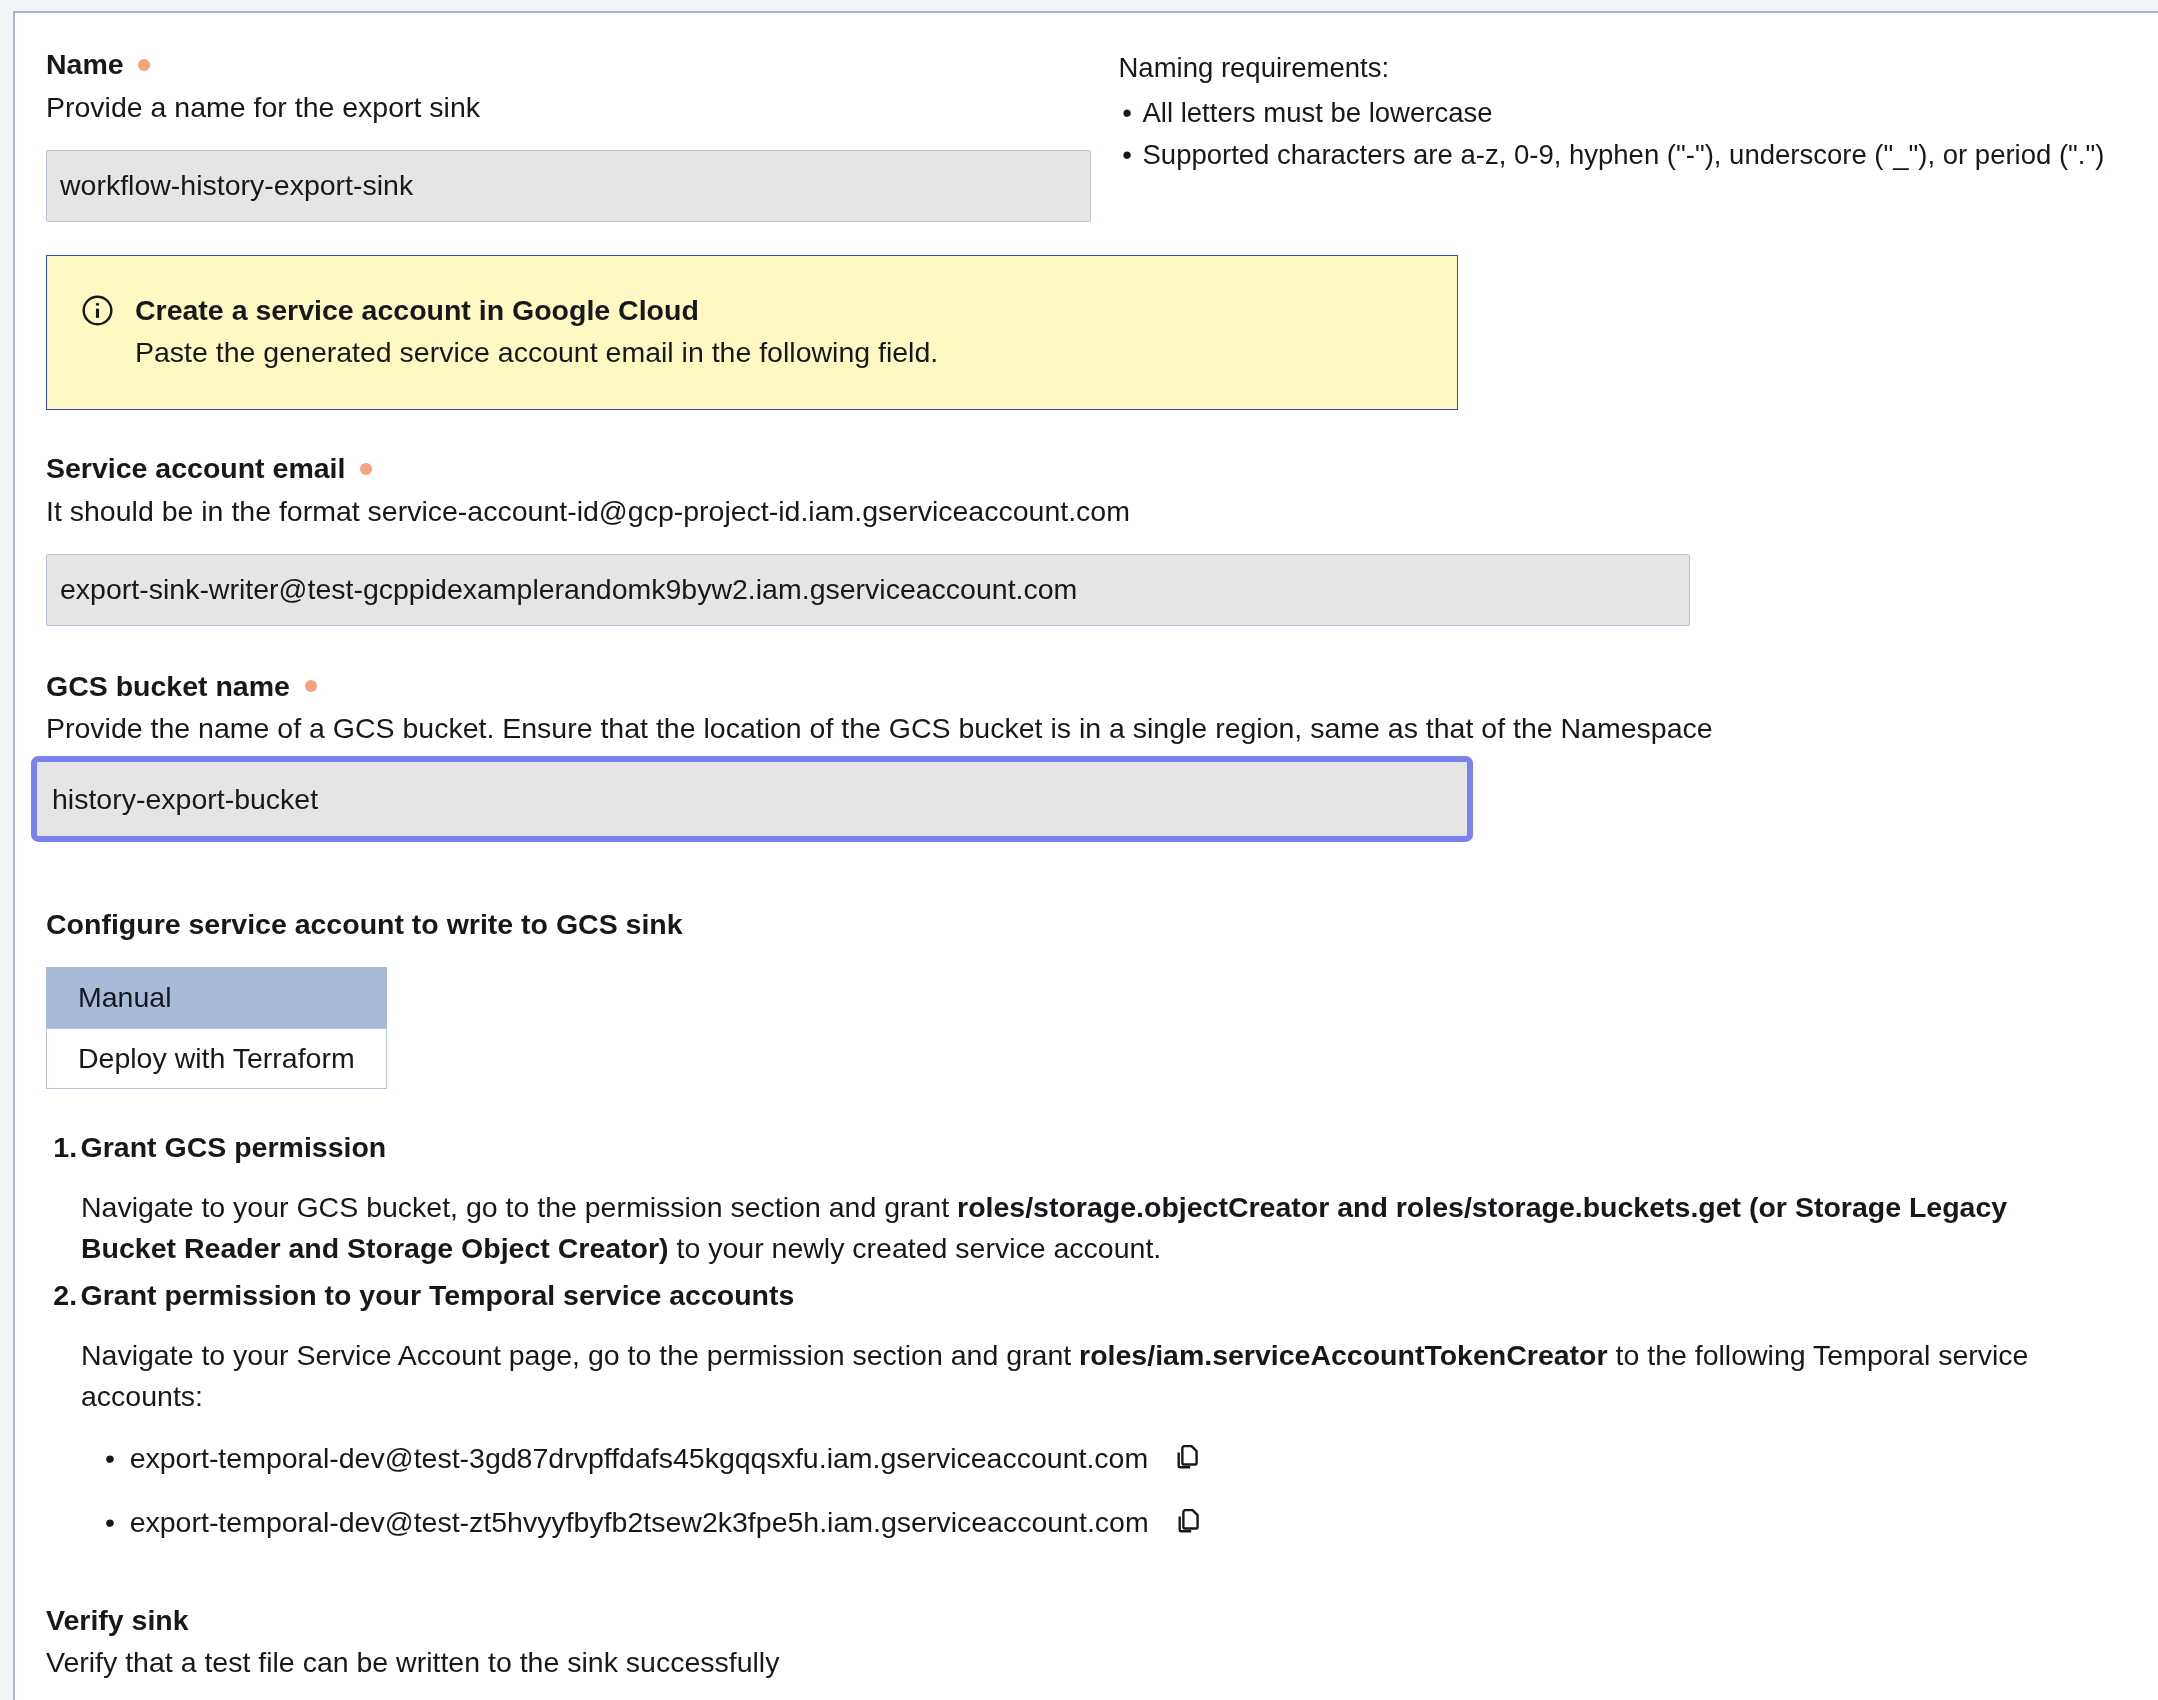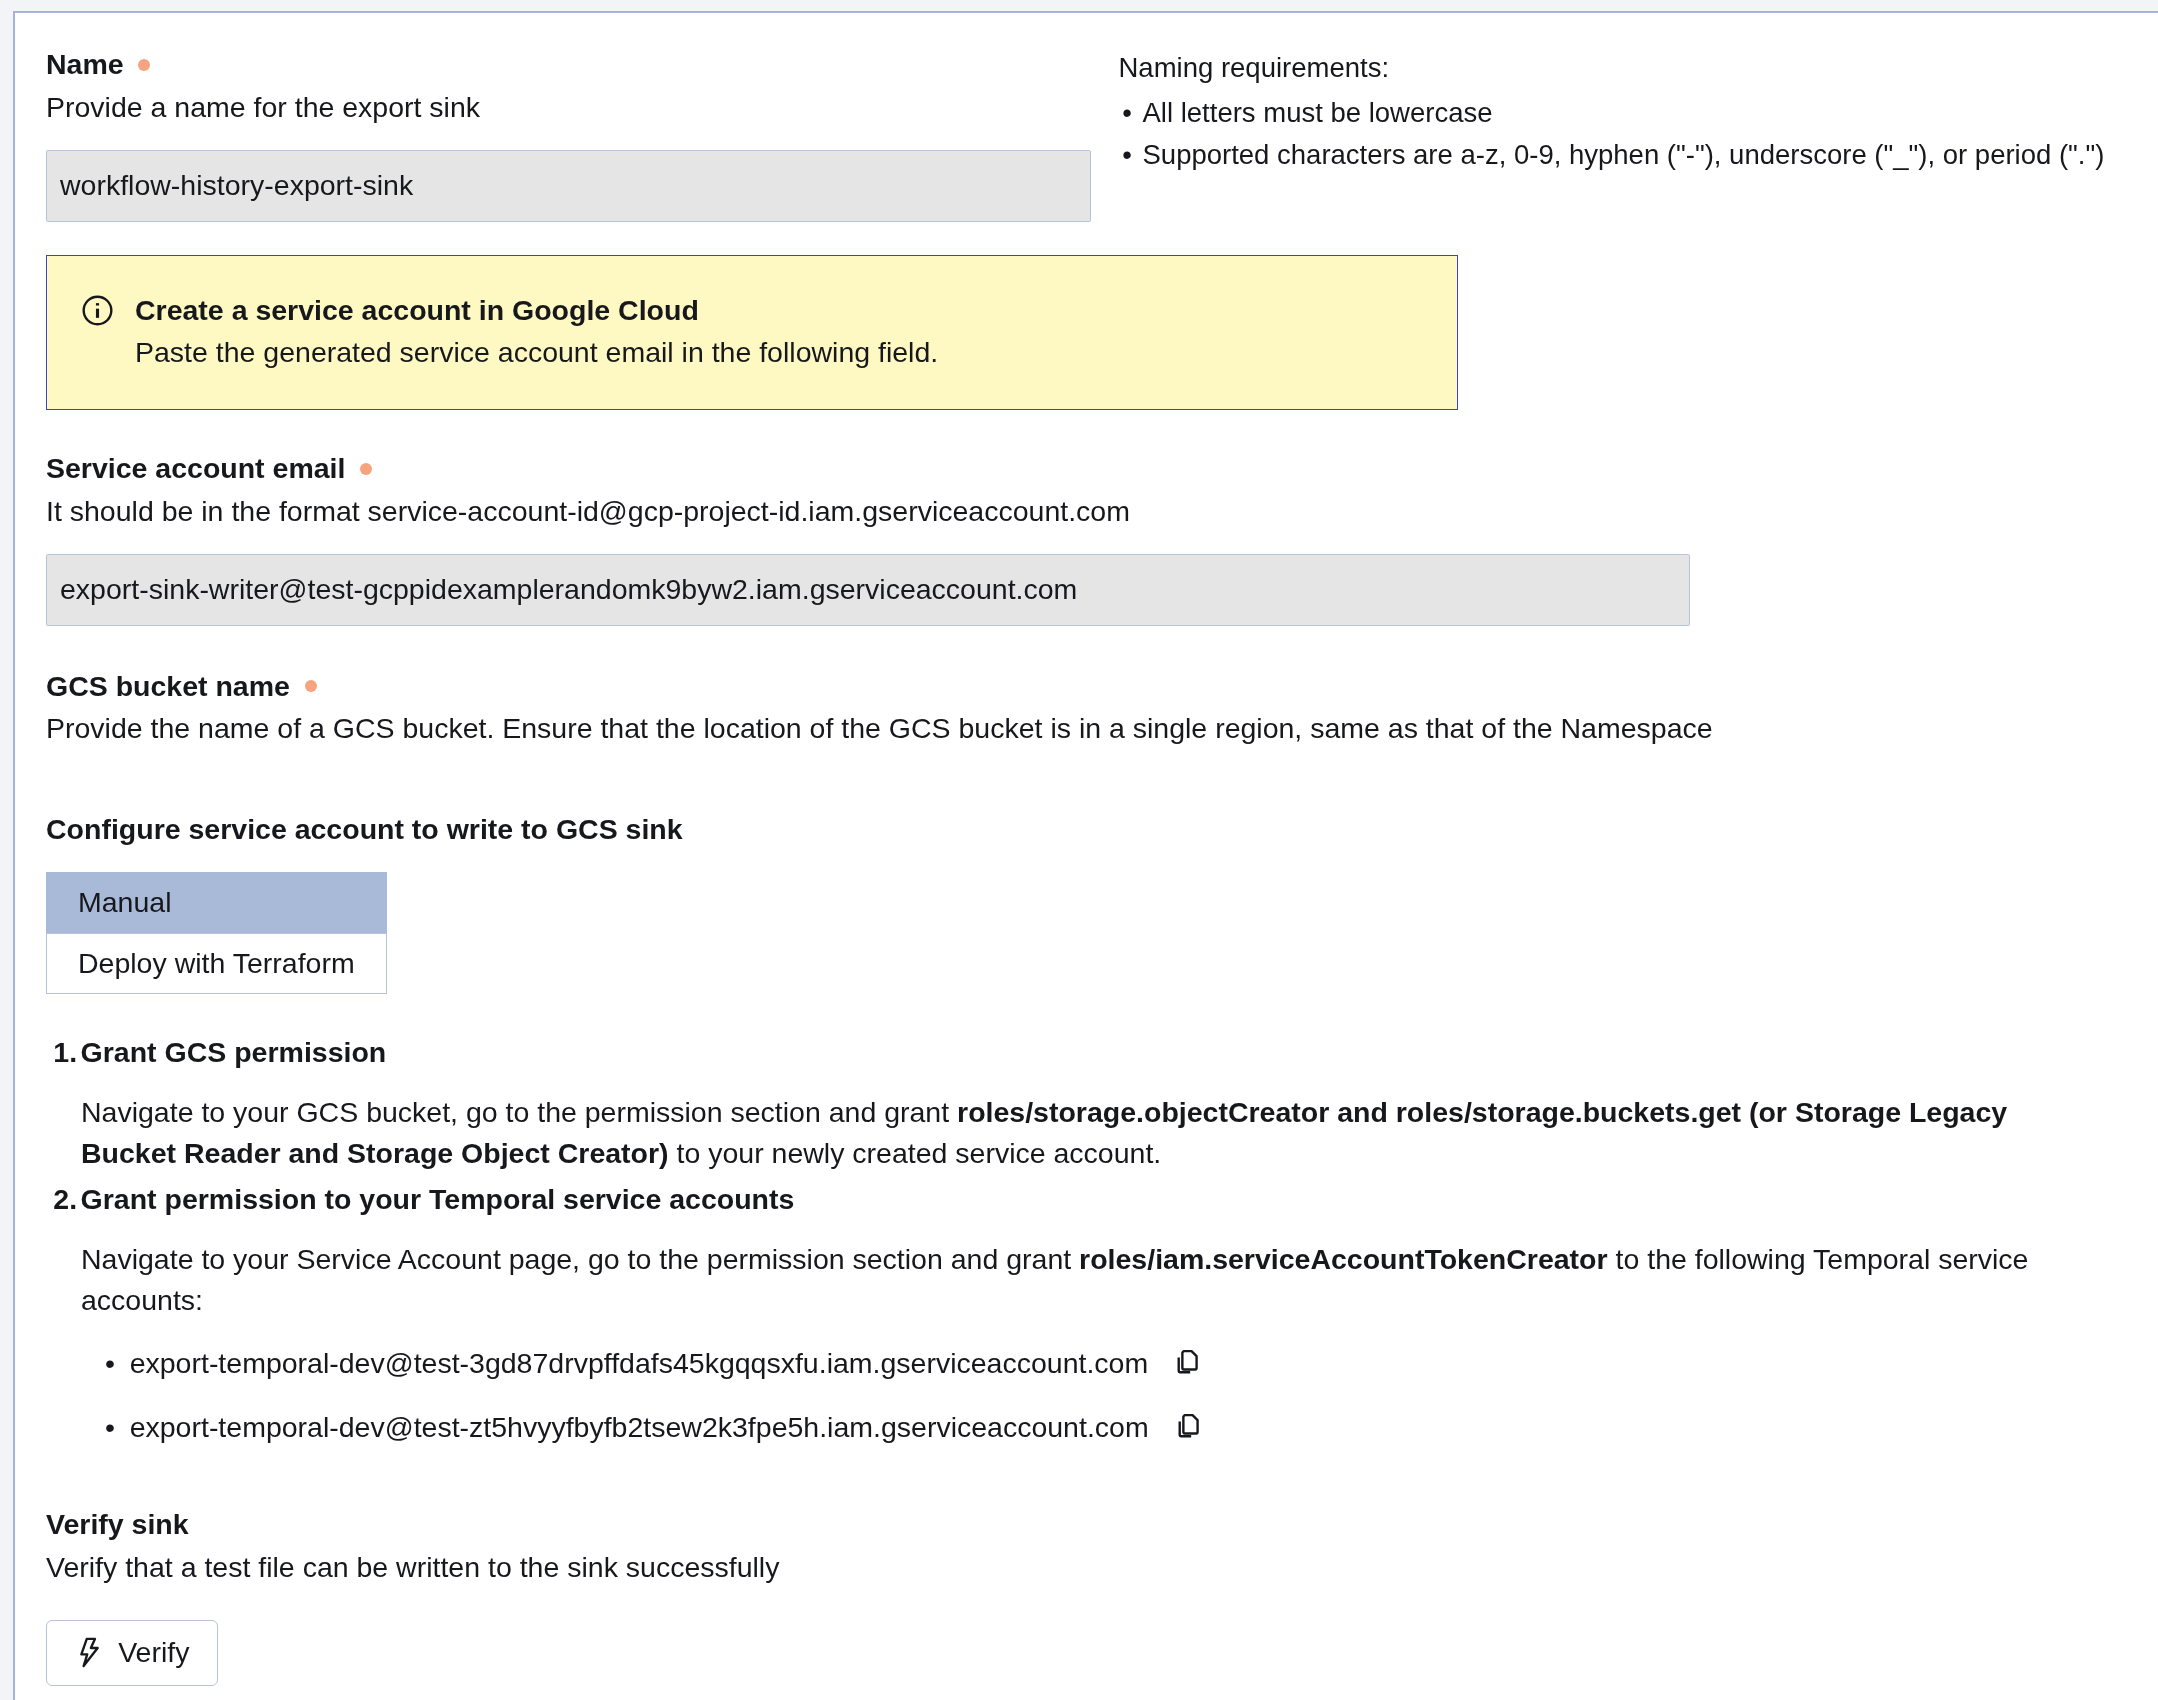--- a/index.html
+++ b/index.html
@@ -204,20 +204,21 @@
       <input class="text-input wide-input" type="text" value="export-sink-writer@test-gcppidexamplerandomk9byw2.iam.gserviceaccount.com" style="">
     </div>
 
     
     <div class="section-gap-xl">
       <div class="label-row">
         <span class="label">GCS bucket name</span>
         <span class="req-dot"></span>
       </div>
       <div class="desc">Provide the name of a GCS bucket. Ensure that the location of the GCS bucket is in a single region, same as that of the Namespace</div>
+      <input class="text-input bucket-input" type="text" value="history-export-bucket" style="">
     </div>
 
     
     <div class="config-title">Configure service account to write to GCS sink</div>
 
     <div class="tabs">
       <button class="tab selected">Manual</button>
       <button class="tab">Deploy with Terraform</button>
     </div>
 

